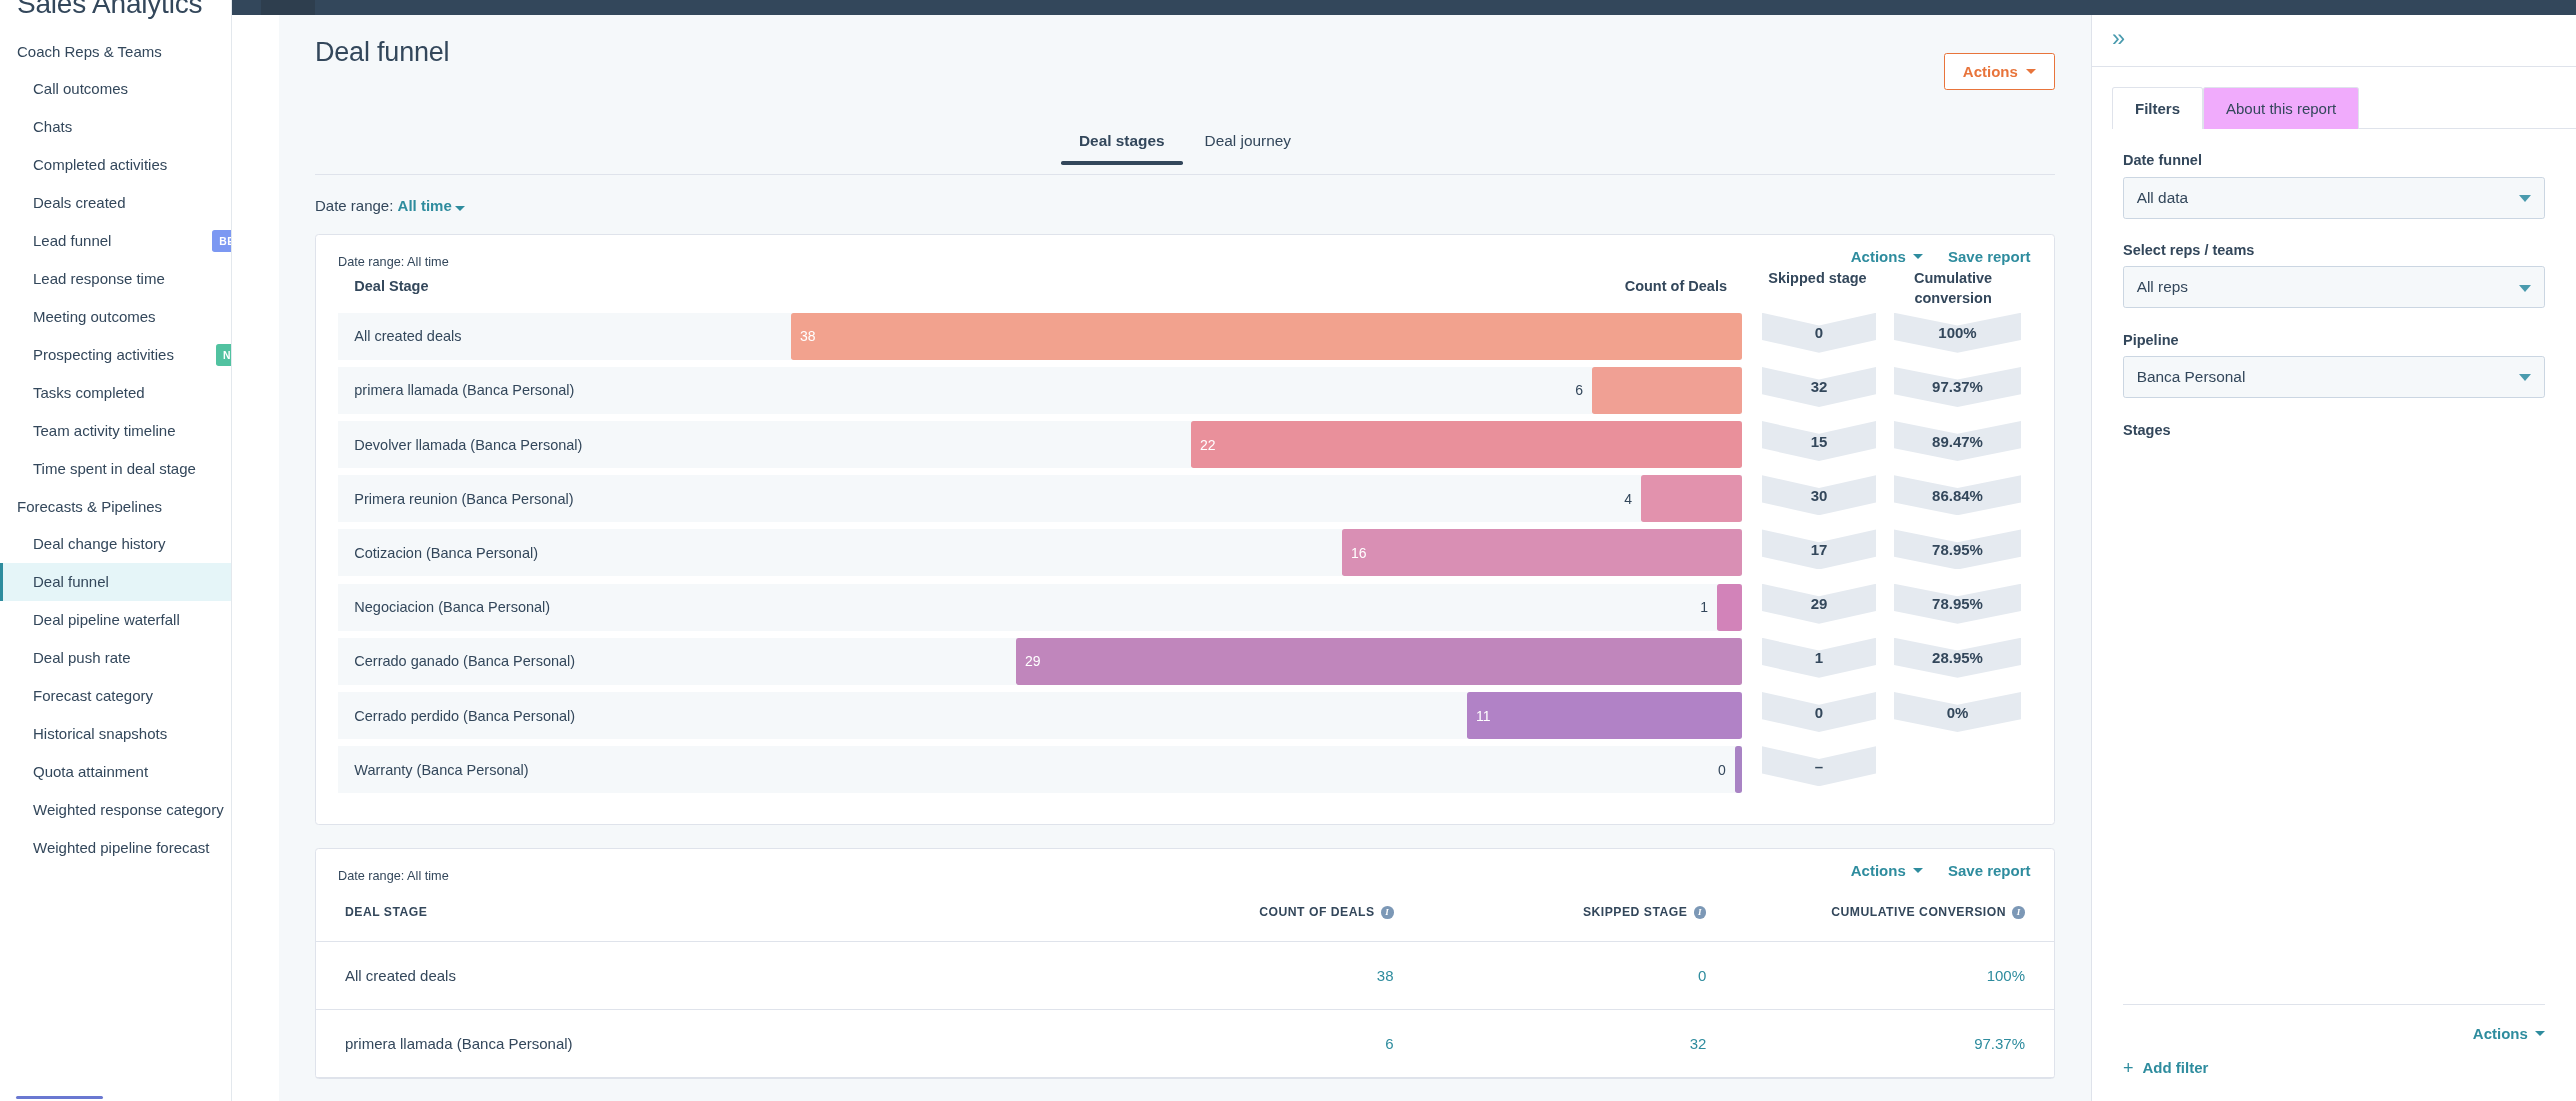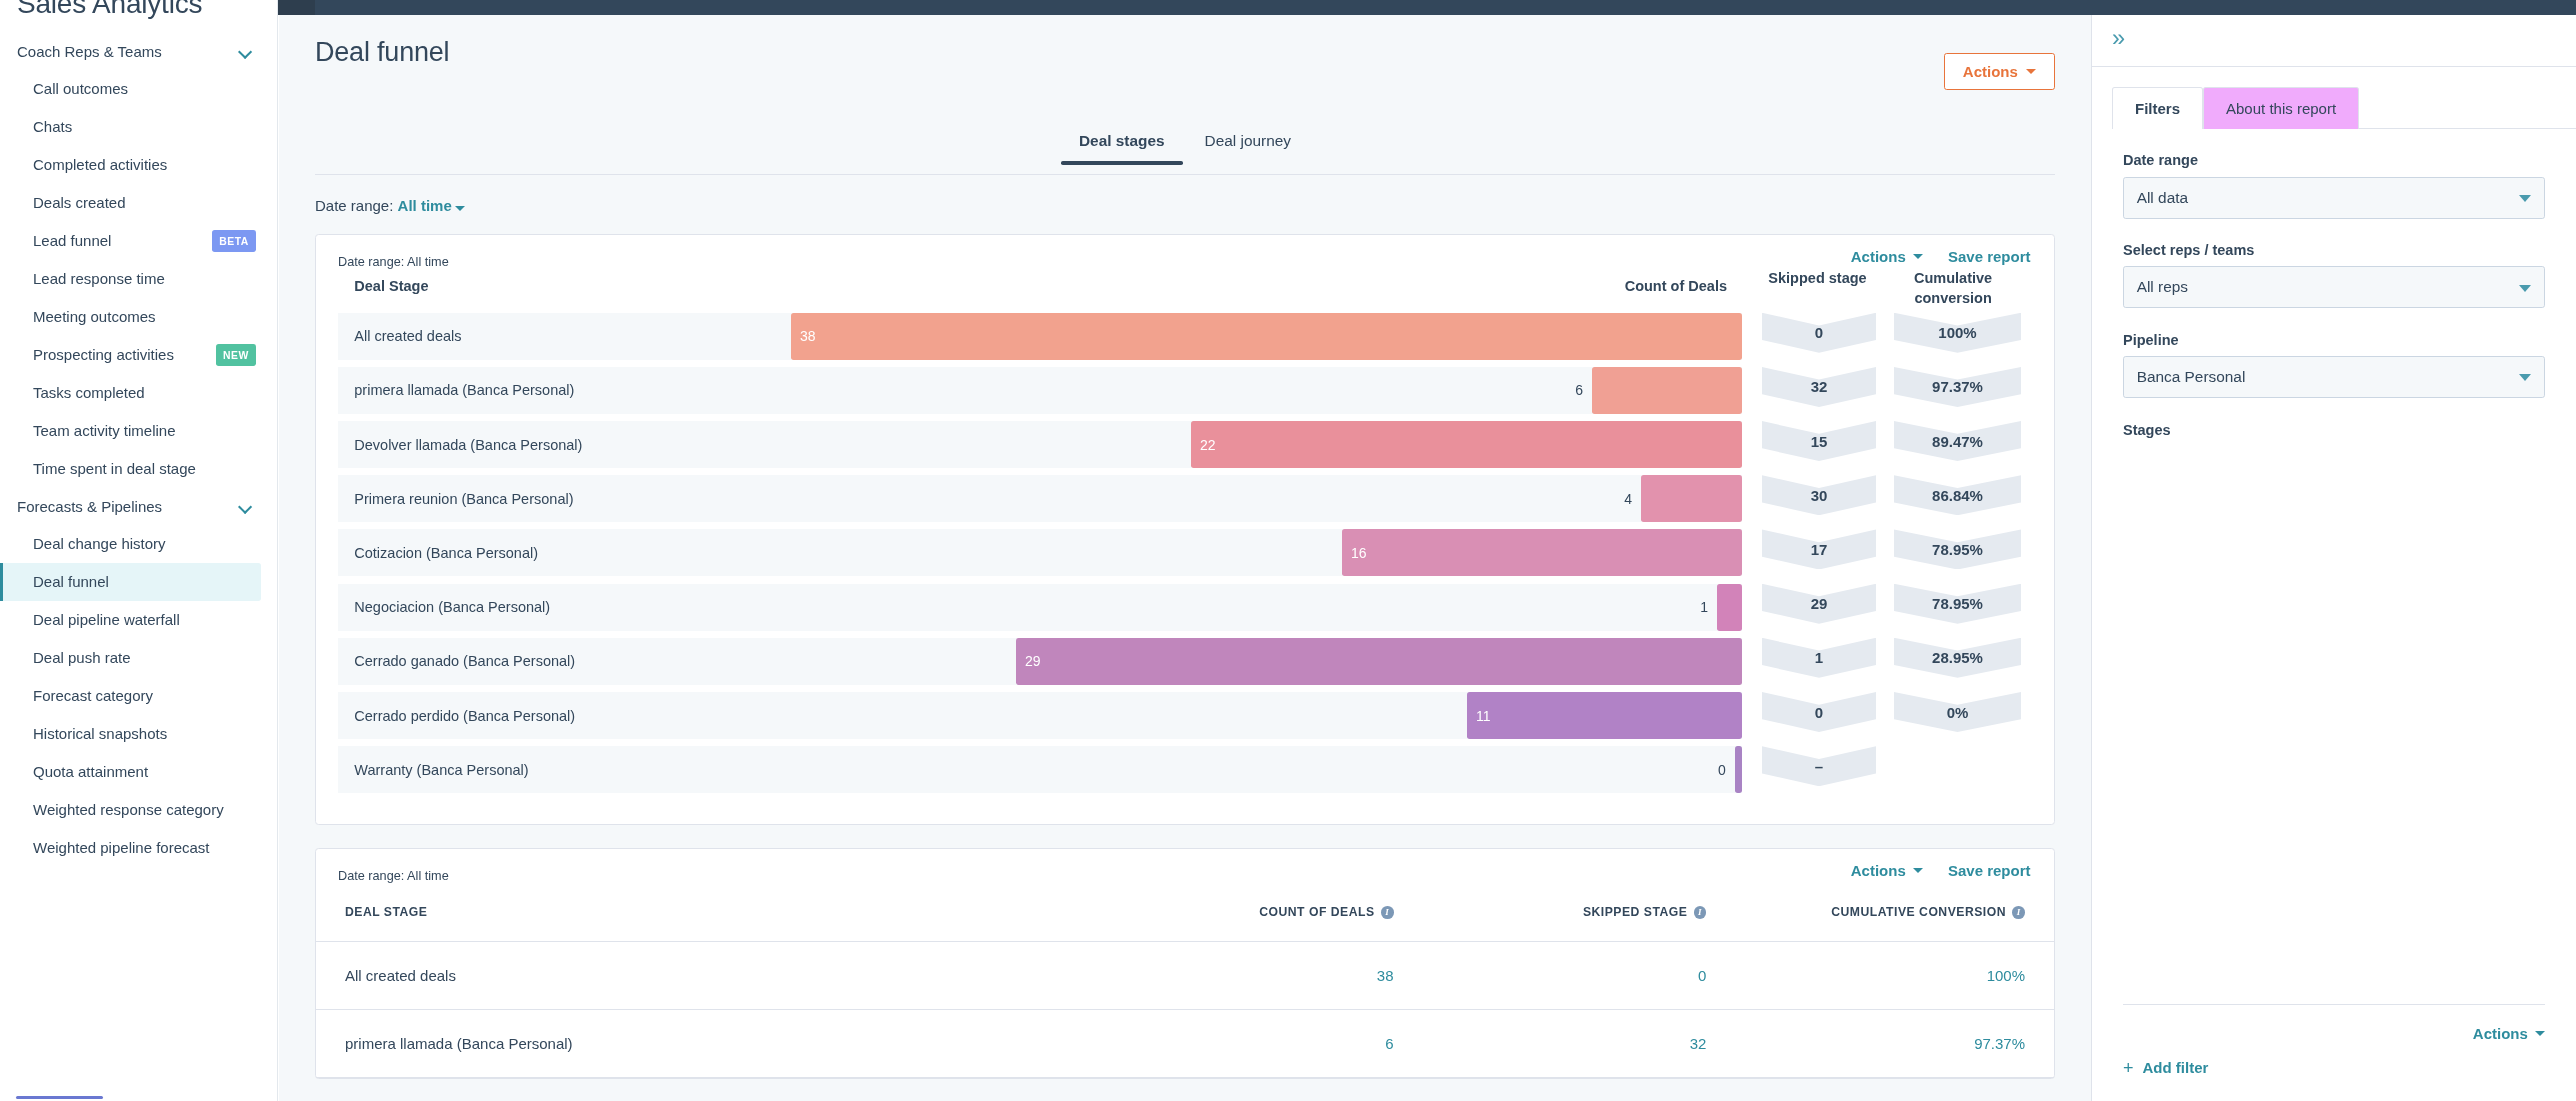--- a/index.html
+++ b/index.html
@@ -15,21 +15,21 @@
   .topbar {
     position: absolute; top: 0; left: 0; width: 2576px; height: 14.5px;
     background: #33475B;
   }
   .topbar-tab {
     position: absolute; top: 0; height: 14.5px; background: #2E3E4E;
   }
 
   
   .sidebar {
-    position: absolute; top: 0; left: 0; width: 278px; height: 1101px;
+    position: absolute; top: 0; left: 0; width: 232px; height: 1101px;
     background: #ffffff; border-right: 0.9px solid #E3E8ED;
     overflow: hidden; padding-top: 0;
   }
   .sidebar-title {
     position: absolute; top: -11.8px; left: 17px;
     font-size: 28px; font-weight: 400; color: #33475B;
     letter-spacing: -0.2px; white-space: nowrap;
   }
   .sidebar-scroll { position: absolute; top: 33px; left: 0; width: 278px; }
   .nav-group-header {
@@ -536,21 +536,21 @@
   <div class="rightpanel">
     <div class="rp-head">
       <div class="collapse-icon">»</div>
     </div>
     <div class="rp-tabs">
       <div class="rp-tabs-rule"></div>
       <div class="rp-tab active">Filters</div>
       <div class="rp-tab inactive">About this report</div>
     </div>
     <div class="rp-body" id="rp-fields">
-        <div class="field-label">Date range</div>
+        <div class="field-label">Date funnel</div>
         <div class="select-box">
           <span>All data</span>
           <span class="select-caret"></span>
         </div>
         <div class="field-label">Select reps / teams</div>
         <div class="select-box">
           <span>All reps</span>
           <span class="select-caret"></span>
         </div>
         <div class="field-label">Pipeline</div>

